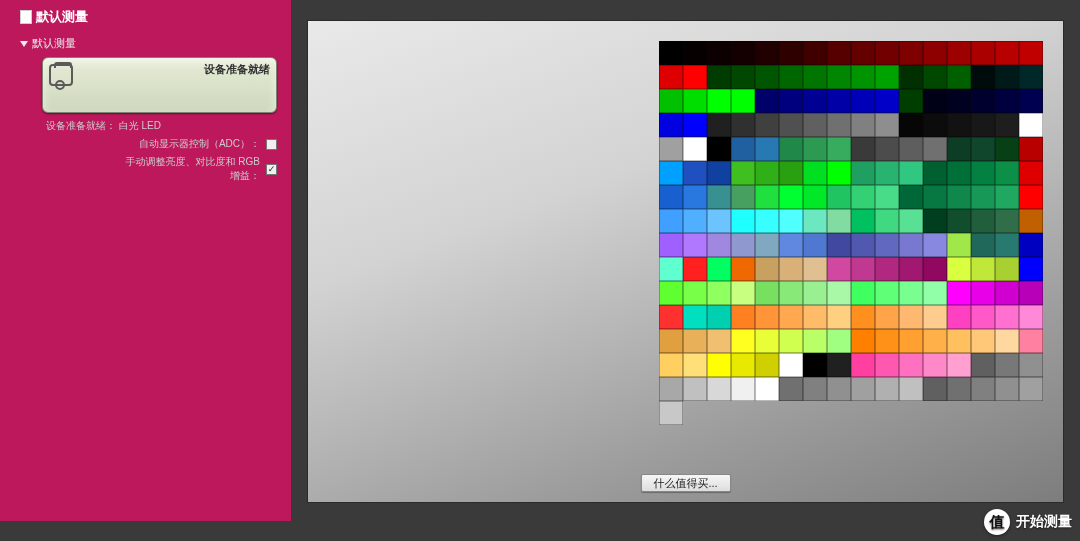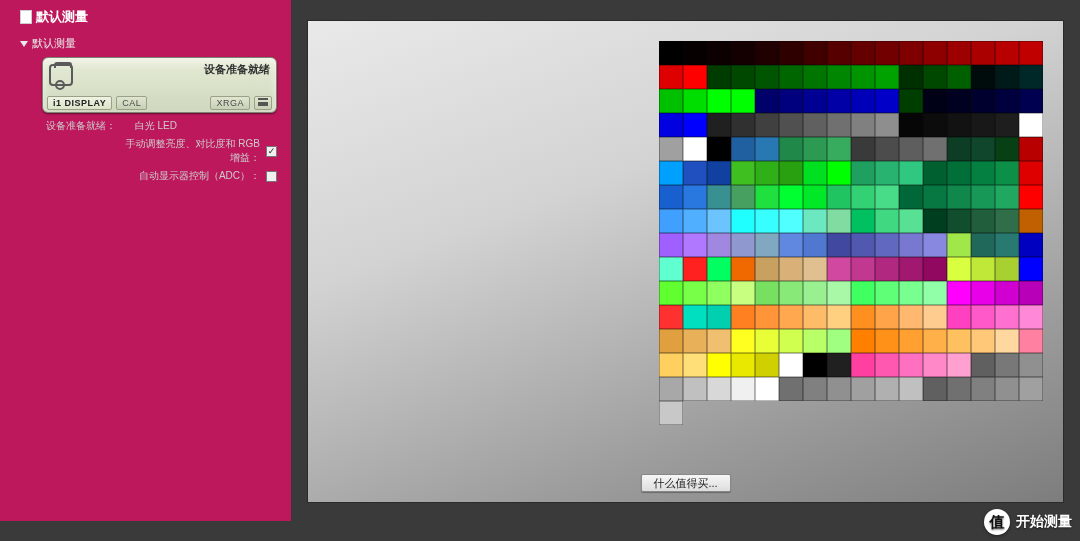--- a/index.html
+++ b/index.html
@@ -43,21 +43,21 @@
     font-size: 9px; padding: 1px 5px; background: linear-gradient(#dfe6d0,#c6d0b6); border: 1px solid #9aa188; border-radius: 2px;
     color: #4a4a4a; letter-spacing: .5px;
   }
   .device-tab.active { background: linear-gradient(#eef3e3,#dbe4c9); color: #222; font-weight: bold; }
   .device-tab.right { margin-left: auto; }
   .device-tab.menu { padding-left: 3px; padding-right: 3px; }
   .device-tab.menu .bars { display: inline-block; width: 10px; height: 8px; border-top: 2px solid #555; border-bottom: 2px solid #555; position: relative; }
   .device-tab.menu .bars::after { content: ""; position: absolute; top: 2px; left: 0; width: 10px; height: 2px; background: #555; }
 
   .sub-line { margin: 6px 0 2px 26px; color: #ccc; font-size: 10px; }
-  .sub-line .val { margin-left: 16px; }
+  .sub-line .val { margin-left: 0; }
 
   .form-row { display: flex; align-items: center; justify-content: flex-end; gap: 6px; margin: 4px 6px 4px 0; color: #ccc; font-size: 10px; }
   .form-row .lbl { text-align: right; max-width: 140px; }
   .chk { width: 11px; height: 11px; background: #f0f0f0; border: 1px solid #777; display: inline-flex; align-items: center; justify-content: center; }
   .chk.checked::after { content: "✓"; font-size: 9px; line-height: 9px; color: #222; }
 
   
   .main { flex: 1; position: relative; padding: 20px 16px 18px 16px; }
   .canvas {
     width: 100%; height: 100%;
@@ -104,41 +104,35 @@
       <div class="section-header">
         <span class="twisty"></span>
         <span>默认测量</span>
       </div>
 
       <div class="device-box">
         <div class="device-top">
           <span class="device-icon"></span>
           <span class="device-status">设备准备就绪</span>
         </div>
-        <div class="device-tabs">
-          <span class="device-tab active">i1 DISPLAY</span>
-          <span class="device-tab">CAL</span>
-          <span class="device-tab right">XRGA</span>
-          <span class="device-tab menu"><span class="bars"></span></span>
-        </div>
       </div>
 
       <div class="sub-line">
         <span>设备准备就绪：</span>
         <span class="val">白光 LED</span>
       </div>
 
 
       <div class="form-row">
+        <span class="lbl">自动显示器控制（ADC）：</span>
+        <span class="chk"></span>
+      </div>
+      <div class="form-row">
         <span class="lbl">手动调整亮度、对比度和 RGB 增益：</span>
         <span class="chk checked"></span>
-      </div>
-      <div class="form-row">
-        <span class="lbl">自动显示器控制（ADC）：</span>
-        <span class="chk"></span>
       </div>
 
     </div>
 
     <div class="main">
       <div class="canvas">
         <div class="patch-grid" id="patch-grid">
             <div class="patch" style="background: rgb(0, 0, 0);"></div>
             <div class="patch" style="background: rgb(6, 0, 0);"></div>
             <div class="patch" style="background: rgb(12, 0, 0);"></div>

